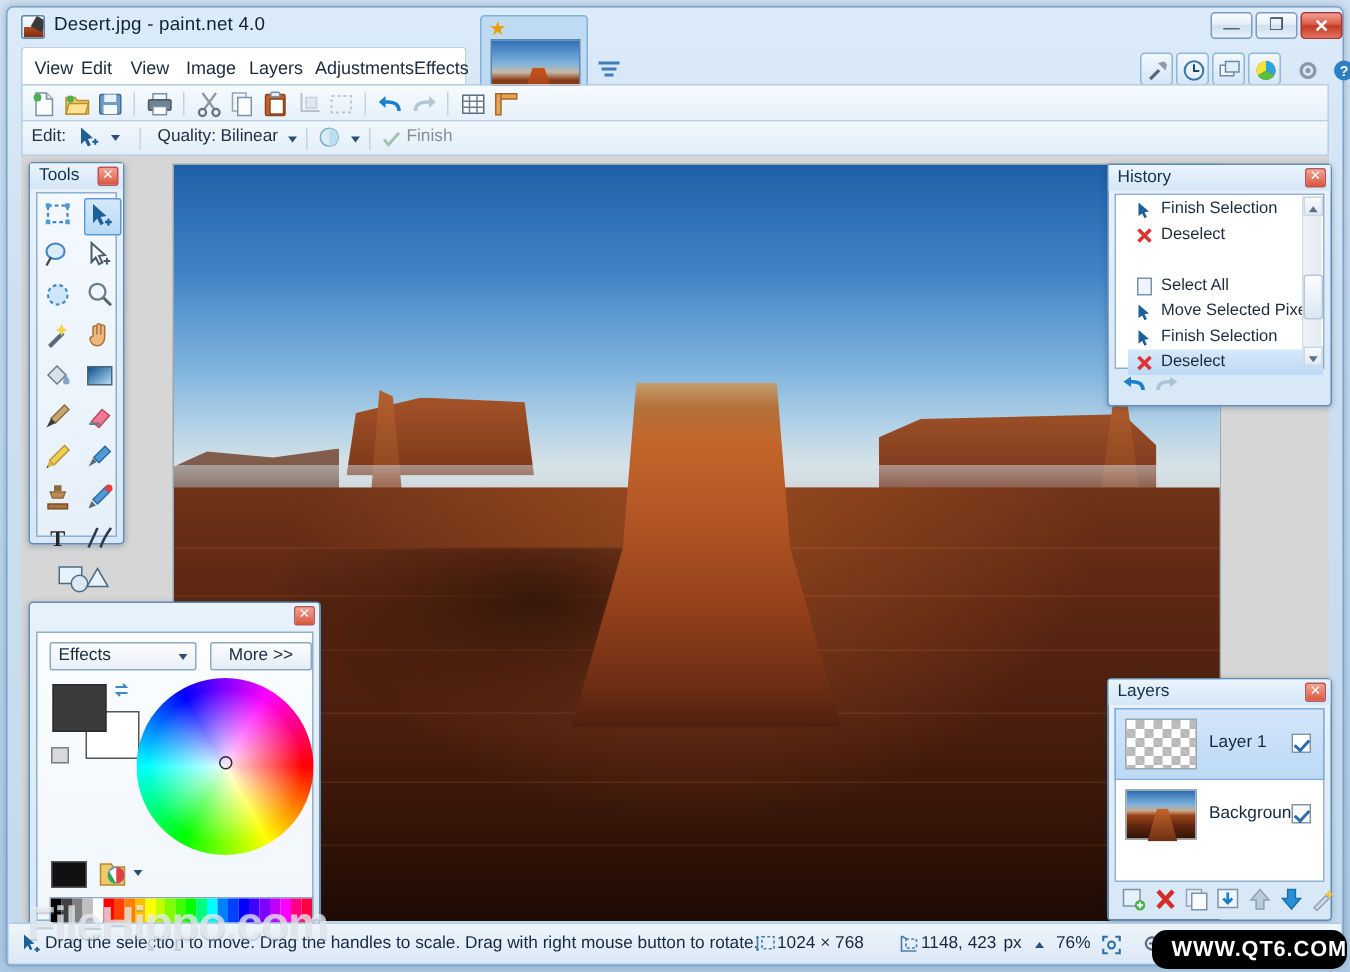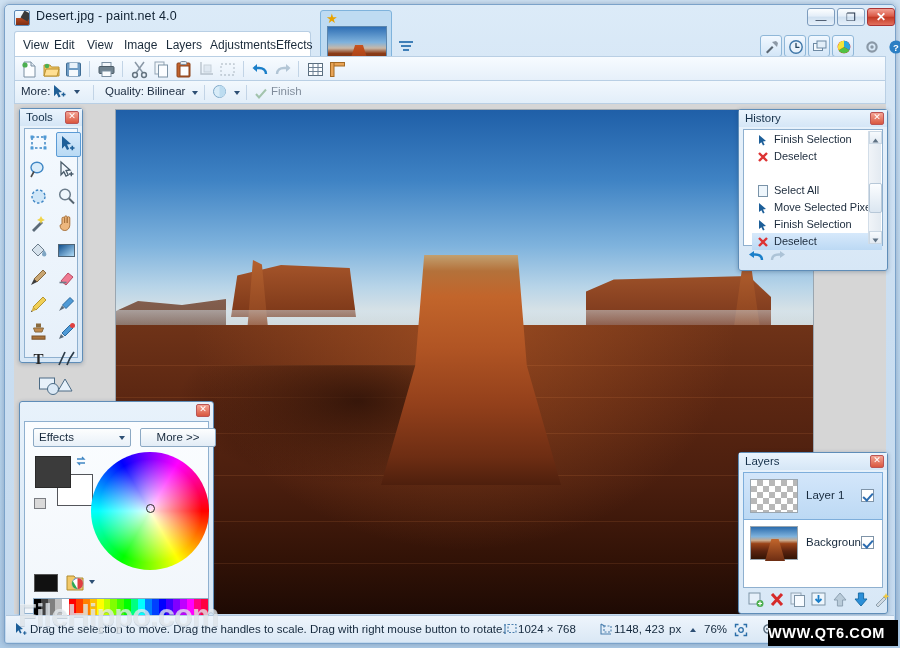--- a/index.html
+++ b/index.html
@@ -162,21 +162,21 @@
   #hfooter{ position:absolute; left:4px; bottom:3px; width:142px; height:20px;}
   .hbtn{ position:absolute; top:1px; width:18px; height:16px; cursor:pointer;}
 
   
   #colors{ left:14px; top:396px; width:195px; height:218px; }
   #colors .p-body{ background:linear-gradient(180deg,#fbfdff,#f1f6fb); }
   #primary-select{ position:absolute; left:8px; top:6px; width:98px; height:19px;
      border:1px solid #8ca9c4; border-radius:2px; font-size:11.5px; color:#17293c;
      background:linear-gradient(180deg,#fdfefe,#e8f0f8); padding:2px 0 0 5px; cursor:pointer;}
   #primary-select .caret{ position:absolute; right:5px; top:7px;}
-  #more-btn{ position:absolute; left:115px; top:6px; width:76px; height:19px;
+  #more-btn{ position:absolute; left:115px; top:6px; width:68px; height:19px;
      border:1px solid #8ca9c4; border-radius:2px; font-size:11.5px; color:#17293c;
      text-align:center; padding-top:2px; cursor:pointer;
      background:linear-gradient(180deg,#fdfefe,#e2ecf6);}
   #swatch-pri{ position:absolute; left:10px; top:34px; width:36px; height:32px;
      background:#3b3b3b; border:1px solid #2a2a2a;}
   #swatch-sec{ position:absolute; left:32px; top:52px; width:36px; height:32px;
      background:#ffffff; border:1px solid #53555a;}
   #swapicon{ position:absolute; left:50px; top:31px; width:12px; height:12px; cursor:pointer;}
   #resetswatch{ position:absolute; left:9px; top:76px; width:12px; height:11px;
      background:#d9d9d9; border:1px solid #7a7d82;}
@@ -233,21 +233,21 @@
      border:1px solid #8aa2b9; border-radius:2px;
      background:linear-gradient(180deg,#fdfeff,#dde8f2); cursor:pointer;}
   .zicon{ position:absolute; top:7px; width:13px; height:13px; cursor:pointer;}
 
   
   #wm-left{ position:absolute; left:18px; bottom:14px; font-size:31px; font-weight:bold;
      color:rgba(236,240,243,.72); letter-spacing:-1px; pointer-events:none;
      text-shadow:0 1px 0 rgba(120,140,160,.35);}
   #wm-right{ position:absolute; right:2px; bottom:2px; width:130px; height:26px;
      background:#000; color:#fff; font-size:14.5px; font-weight:bold;
-     letter-spacing:.6px; text-align:left; line-height:26px;}
+     letter-spacing:.6px; text-align:right; line-height:26px;border-radius:10px;}
 </style>
 </head>
 <body>
 
 <div id="app">
  <div id="win">
 
   <div id="titlebar">
     <div id="titleicon"></div>
     <div id="titletext">Desert.jpg - paint.net 4.0</div>
@@ -396,21 +396,21 @@
         <path d="M7 3.5v12M12 3.5v12M2.5 7.5h14M2.5 11.5h14" stroke="#6d8093"></path>
           </svg></div>
     <div class="tbi" style="left:313px">
       <svg width="19" height="19" viewBox="0 0 19 19">
         <rect x="2.5" y="2.5" width="14" height="3.5" fill="#e8a356" stroke="#a36a24"></rect>
         <rect x="2.5" y="2.5" width="3.5" height="14" fill="#e8a356" stroke="#a36a24"></rect>
           </svg></div>
   </div>
 
   <div id="optbar">
-    <div class="opt-lbl" style="left:6px">More:</div>
+    <div class="opt-lbl" style="left:6px">Edit:</div>
     <div class="opt-ctl" style="left:35px;top:2px;width:34px">
       <svg width="17" height="17" viewBox="0 0 17 17" style="position:absolute;left:0;top:0">
         <path d="M4 2l8 7-3.4.6 2 4-2 1-2-4-2.6 2.6z" fill="#1f5f96"></path>
         <path d="M11.5 11.5h4M13.5 9.5v4" stroke="#1f5f96" stroke-width="1.4"></path>
           </svg>
       <span class="caret" style="position:absolute;left:24px;top:7px"></span>
     </div>
     <div class="tbsep" style="left:78px;top:4px;height:15px"></div>
     <div class="opt-lbl" style="left:90px">Quality:</div>
     <div class="opt-ctl" style="left:132px;top:4px">Bilinear</div>

